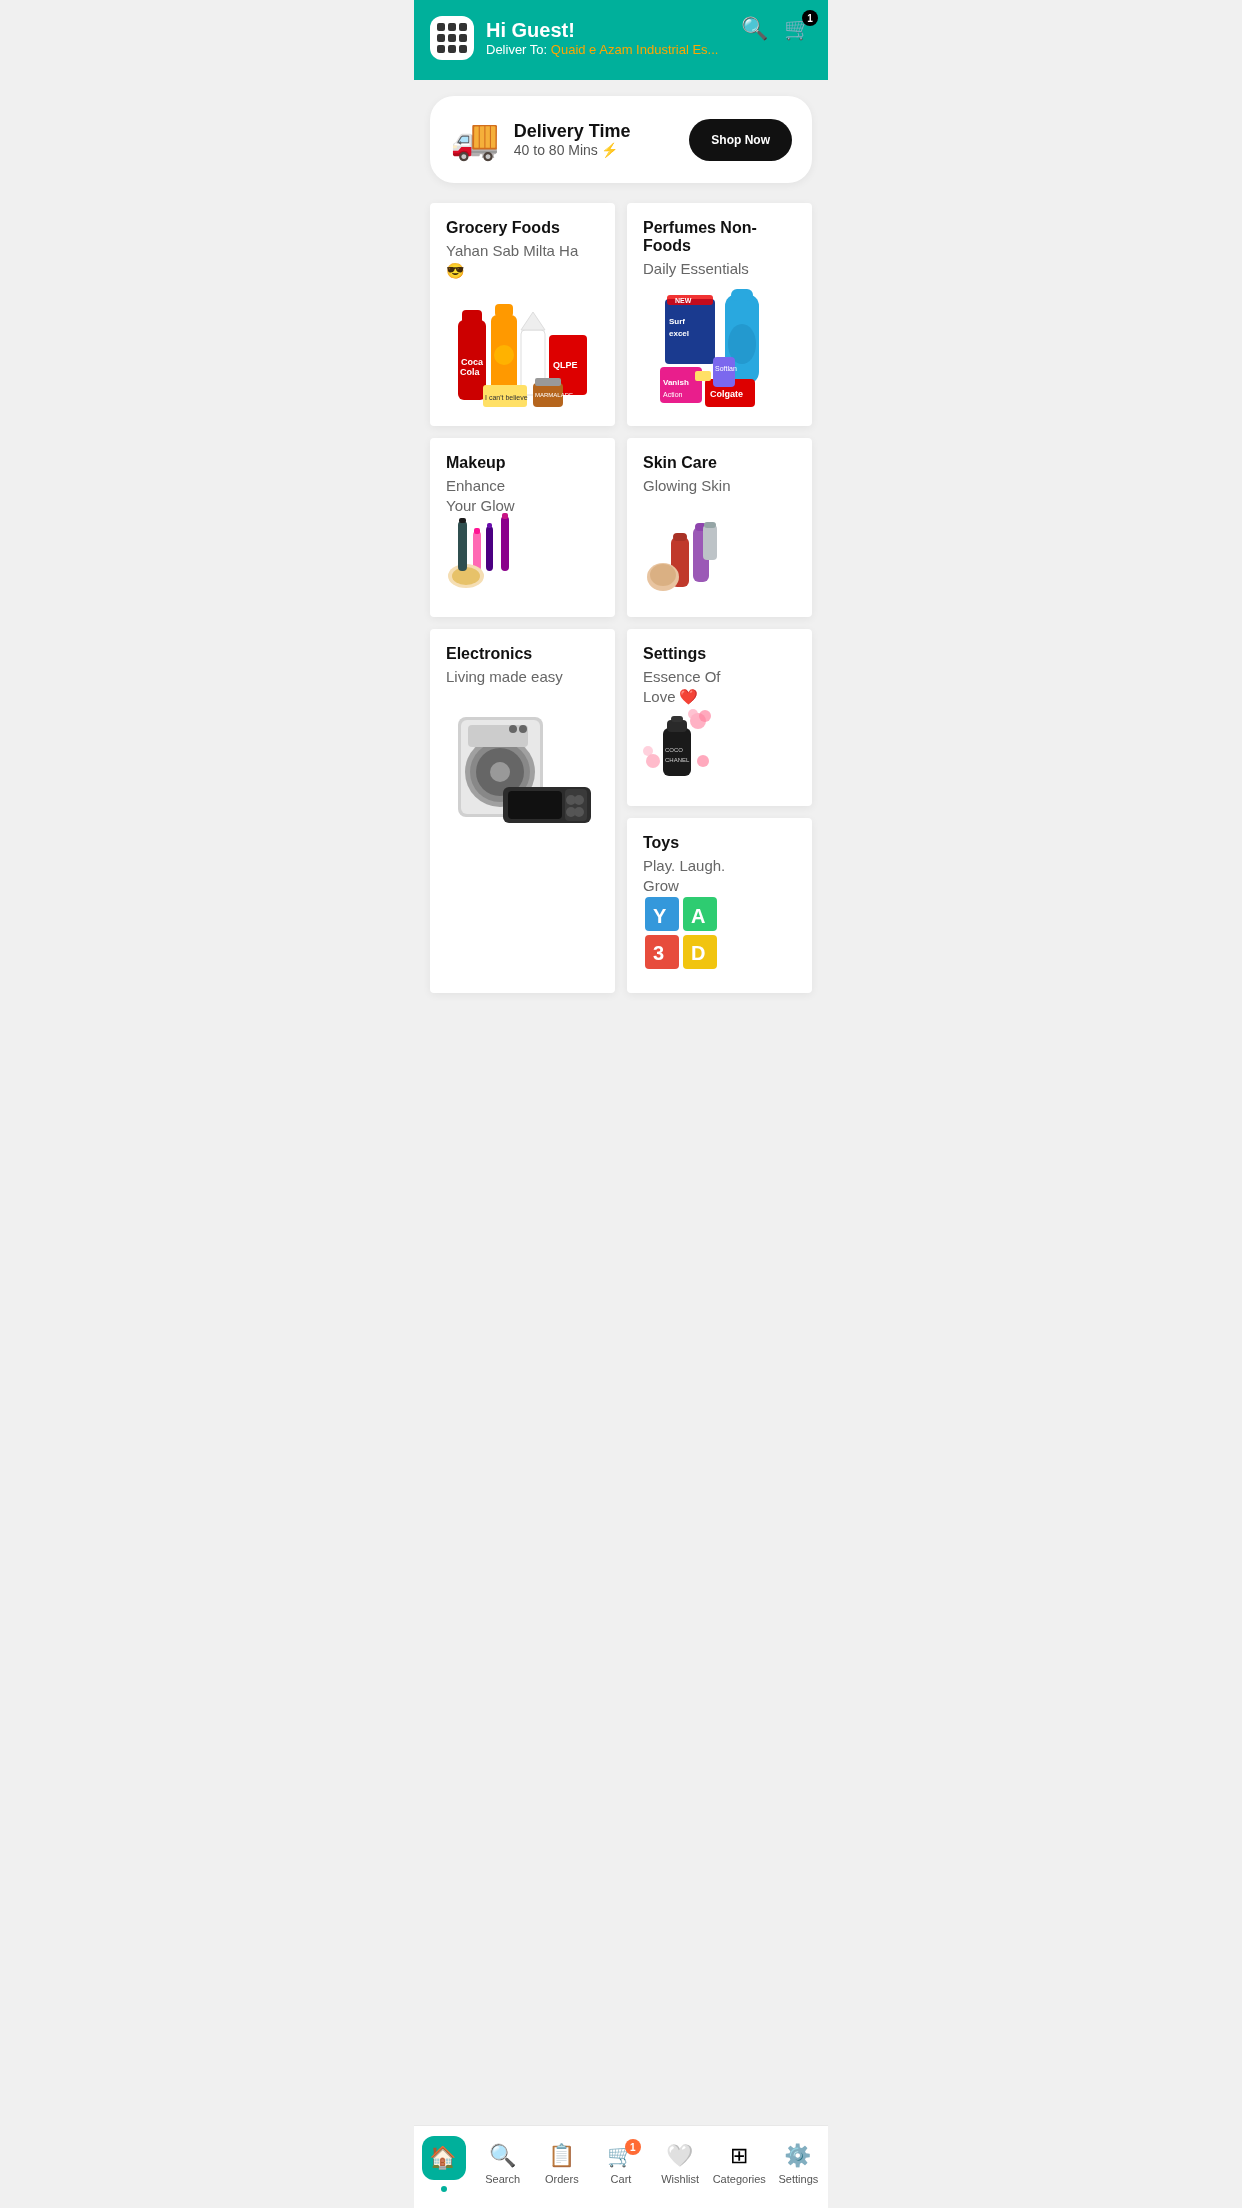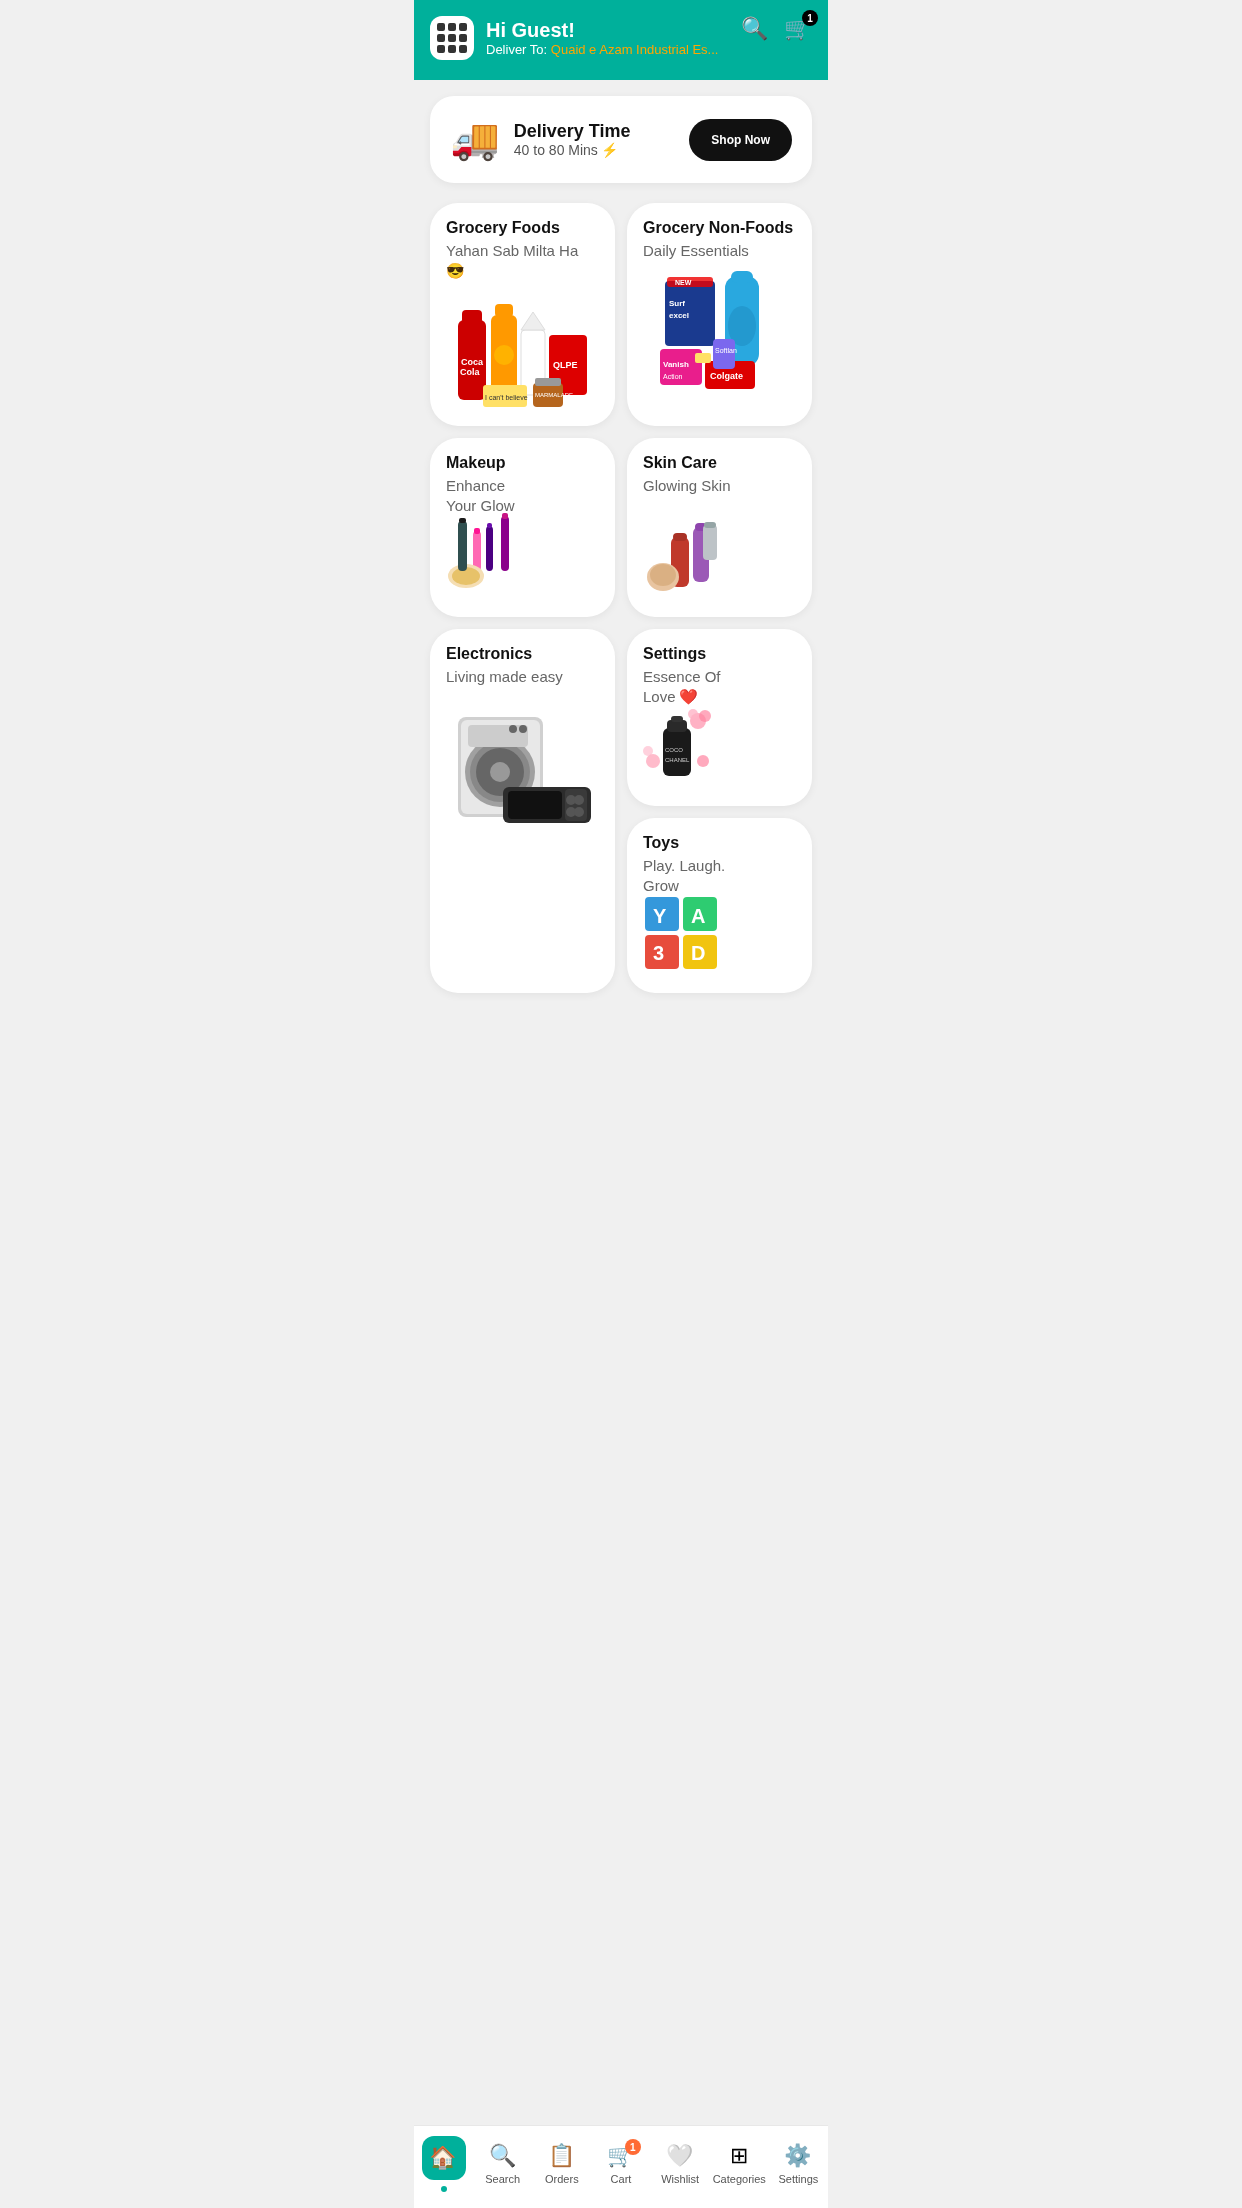--- a/index.html
+++ b/index.html
@@ -132,21 +132,21 @@
     
     .category-grid {
       display: grid;
       grid-template-columns: 1fr 1fr;
       gap: 12px;
     }
 
     
     .category-card {
       background: white;
-      border-radius: 28px;
+      border-radius: 4px;
       padding: 16px;
       box-shadow: 0 2px 8px rgba(0,0,0,0.06);
       cursor: pointer;
       overflow: hidden;
       position: relative;
     }
     .category-card h3 {
       font-size: 16px;
       font-weight: 800;
       color: #111;
@@ -320,21 +320,21 @@
           <text x="32" y="110" font-size="7" fill="#333">I can't believe</text>
 
           <rect x="80" y="93" width="30" height="24" rx="4" fill="#b5651d"></rect>
           <rect x="82" y="88" width="26" height="8" rx="2" fill="#999"></rect>
           <text x="82" y="107" font-size="6" fill="#fff">MARMALADE</text>
         </svg>
       </div>
     </div>
 
     <div class="category-card" style="grid-row: span 2;">
-      <h3>Grocery Non-Foods</h3>
+      <h3>Perfumes Non-Foods</h3>
       <p>Daily Essentials</p>
       <div class="product-area">
         <svg width="130" height="120" viewBox="0 0 130 120">
 
           <rect x="10" y="10" width="50" height="65" rx="4" fill="#1a3a8f"></rect>
           <text x="14" y="35" font-size="8" fill="white" font-weight="bold">Surf</text>
           <text x="14" y="47" font-size="8" fill="white" font-weight="bold">excel</text>
           <rect x="12" y="6" width="46" height="10" rx="3" fill="#e00" opacity="0.8"></rect>
           <text x="20" y="14" font-size="7" fill="white" font-weight="bold">NEW</text>
 

